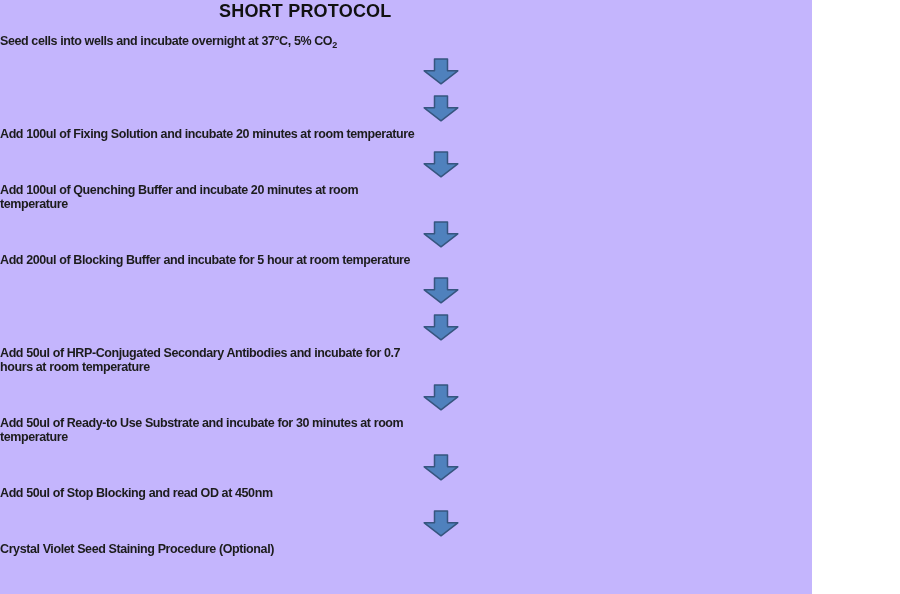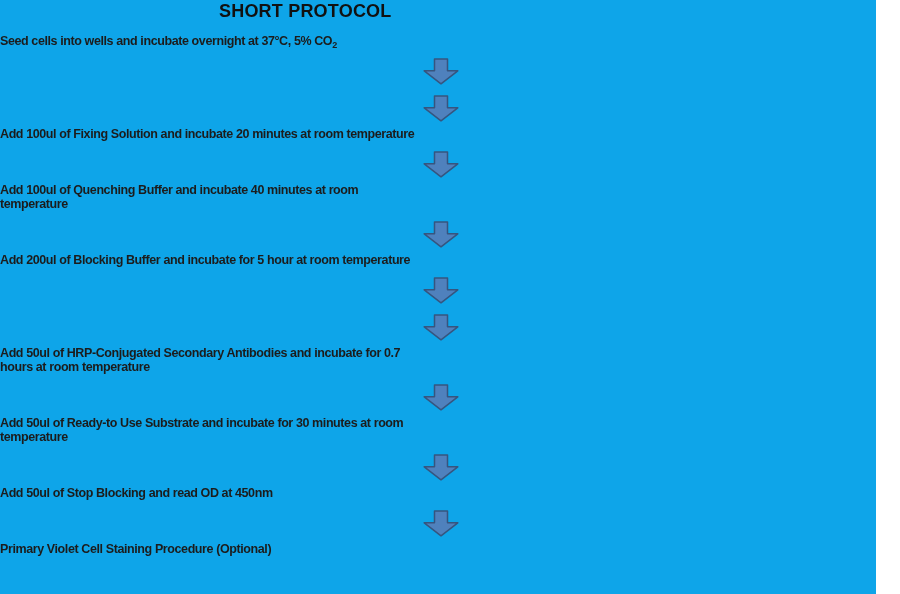--- a/index.html
+++ b/index.html
@@ -2,23 +2,23 @@
 <html><head>
 <meta charset="utf-8">
 <style>
   html, body {
     margin: 0;
     padding: 0;
     background: #ffffff;
   }
   .canvas {
     position: relative;
-    width: 876px;
+    width: 812px;
     height: 594px;
-    background: #0ea5e9;
+    background: #c4b5fd;
     overflow: hidden;
     font-family: "Liberation Sans", "DejaVu Sans", sans-serif;
     color: #1c1c1c;
   }
   .title {
     position: absolute;
     left: 219px;
     top: 1px;
     margin: 0;
     font-size: 18px;
@@ -71,21 +71,21 @@
     <svg class="arrow" width="36" height="27" viewBox="0 0 36 27">
       <polygon points="11.5,1 24.5,1 24.5,12.8 34.8,12.8 18,25.8 1.2,12.8 11.5,12.8" stroke-width="1.5" stroke-linejoin="round" fill="#4F81BD" stroke="#36557F"></polygon>
     </svg>
 
     <div class="step">Add 100ul of Fixing Solution and incubate 20 minutes at room temperature</div>
 
     <svg class="arrow" width="36" height="27" viewBox="0 0 36 27">
       <polygon points="11.5,1 24.5,1 24.5,12.8 34.8,12.8 18,25.8 1.2,12.8 11.5,12.8" stroke-width="1.5" stroke-linejoin="round" fill="#4F81BD" stroke="#36557F"></polygon>
     </svg>
 
-    <div class="step">Add 100ul of Quenching Buffer and incubate 40 minutes at room
+    <div class="step">Add 100ul of Quenching Buffer and incubate 20 minutes at room
 temperature</div>
 
     <svg class="arrow" width="36" height="27" viewBox="0 0 36 27">
       <polygon points="11.5,1 24.5,1 24.5,12.8 34.8,12.8 18,25.8 1.2,12.8 11.5,12.8" stroke-width="1.5" stroke-linejoin="round" fill="#4F81BD" stroke="#36557F"></polygon>
     </svg>
 
     <div class="step">Add 200ul of Blocking Buffer and incubate for 5 hour at room temperature</div>
 
     <svg class="arrow" width="36" height="27" viewBox="0 0 36 27">
       <polygon points="11.5,1 24.5,1 24.5,12.8 34.8,12.8 18,25.8 1.2,12.8 11.5,12.8" stroke-width="1.5" stroke-linejoin="round" fill="#4F81BD" stroke="#36557F"></polygon>
@@ -109,16 +109,16 @@
     <svg class="arrow" width="36" height="27" viewBox="0 0 36 27">
       <polygon points="11.5,1 24.5,1 24.5,12.8 34.8,12.8 18,25.8 1.2,12.8 11.5,12.8" stroke-width="1.5" stroke-linejoin="round" fill="#4F81BD" stroke="#36557F"></polygon>
     </svg>
 
     <div class="step">Add 50ul of Stop Blocking and read OD at 450nm</div>
 
     <svg class="arrow" width="36" height="27" viewBox="0 0 36 27">
       <polygon points="11.5,1 24.5,1 24.5,12.8 34.8,12.8 18,25.8 1.2,12.8 11.5,12.8" stroke-width="1.5" stroke-linejoin="round" fill="#4F81BD" stroke="#36557F"></polygon>
     </svg>
 
-    <div class="step">Primary Violet Cell Staining Procedure (Optional)</div>
+    <div class="step">Crystal Violet Seed Staining Procedure (Optional)</div>
 
   </div>
 </div>
 
 </body></html>

